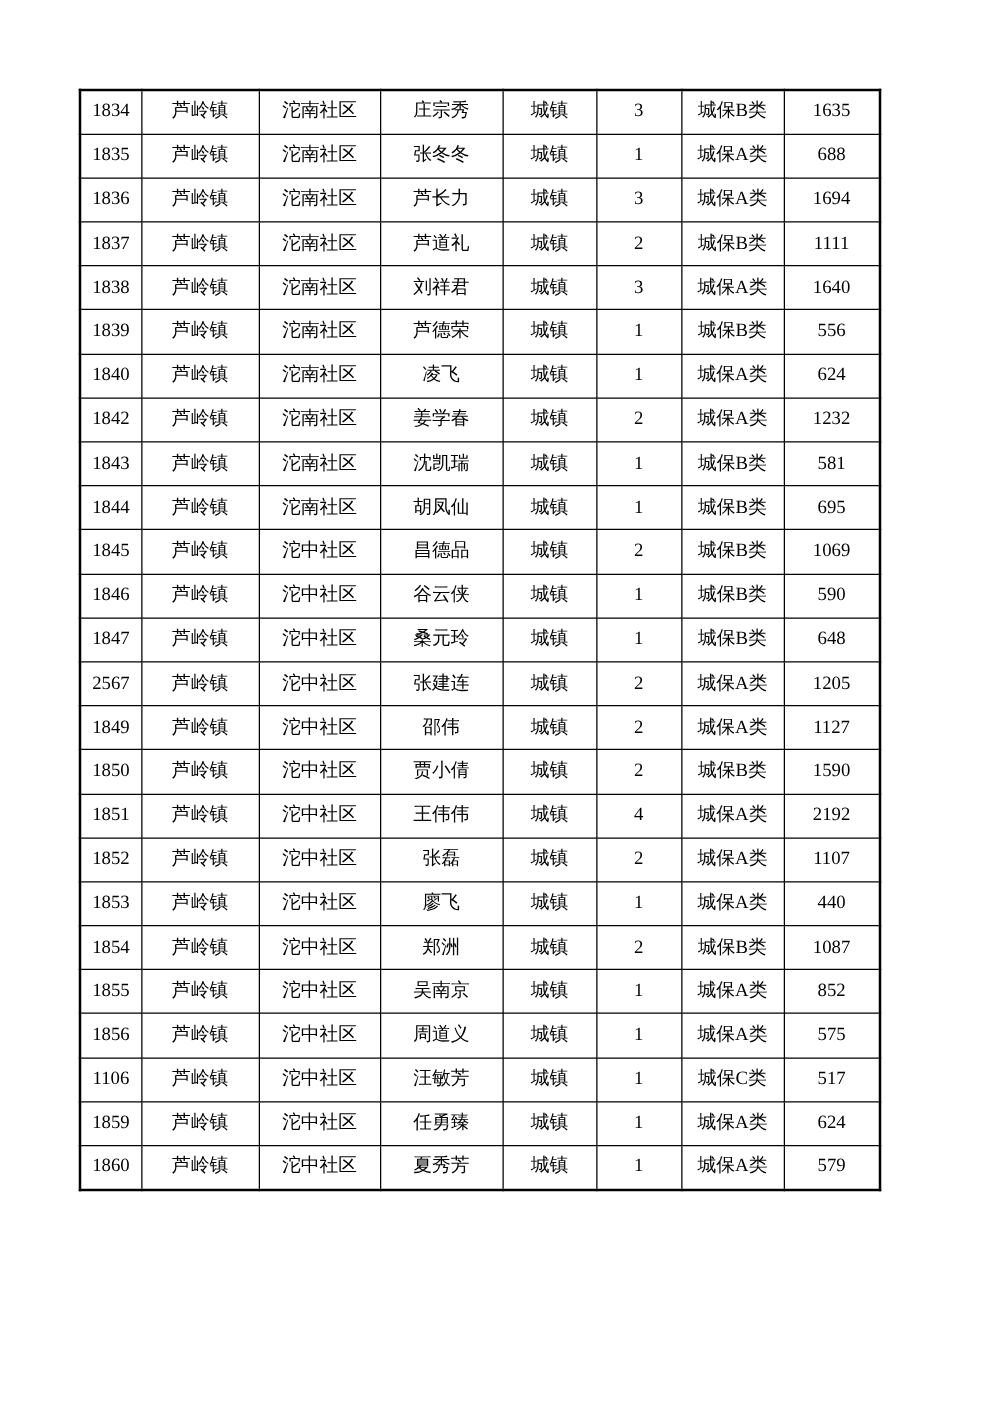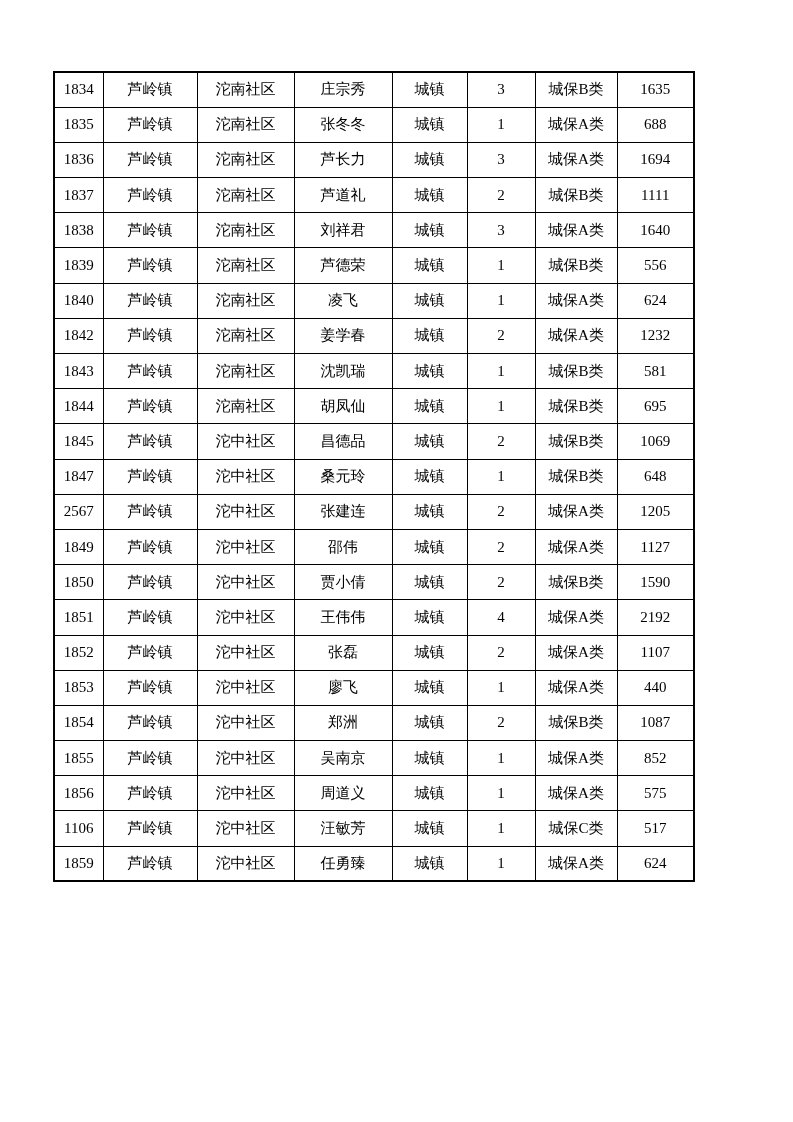--- a/index.html
+++ b/index.html
@@ -15,21 +15,21 @@
     color: #000000;
   }
   .page {
     position: absolute;
     left: 0; top: 0;
     width: 793px; height: 1122px;
     background: #ffffff;
   }
   table.data-table {
     position: absolute;
-    left: 53px;
+    left: 63px;
     top: 71px;
     width: 641px;
     border-collapse: collapse;
     table-layout: fixed;
     border: 2px solid #000000;
   }
   table.data-table td {
     border: 1px solid #000000;
     height: 35.2px;
     text-align: center;
@@ -168,20 +168,30 @@
           <td>1845</td>
           <td>芦岭镇</td>
           <td>沱中社区</td>
           <td>昌德品</td>
           <td>城镇</td>
           <td>2</td>
           <td>城保B类</td>
           <td>1069</td>
         </tr>
         <tr>
+          <td>1846</td>
+          <td>芦岭镇</td>
+          <td>沱中社区</td>
+          <td>谷云侠</td>
+          <td>城镇</td>
+          <td>1</td>
+          <td>城保B类</td>
+          <td>590</td>
+        </tr>
+        <tr>
           <td>1847</td>
           <td>芦岭镇</td>
           <td>沱中社区</td>
           <td>桑元玲</td>
           <td>城镇</td>
           <td>1</td>
           <td>城保B类</td>
           <td>648</td>
         </tr>
         <tr>
@@ -286,16 +296,26 @@
         </tr>
         <tr>
           <td>1859</td>
           <td>芦岭镇</td>
           <td>沱中社区</td>
           <td>任勇臻</td>
           <td>城镇</td>
           <td>1</td>
           <td>城保A类</td>
           <td>624</td>
+        </tr>
+        <tr>
+          <td>1860</td>
+          <td>芦岭镇</td>
+          <td>沱中社区</td>
+          <td>夏秀芳</td>
+          <td>城镇</td>
+          <td>1</td>
+          <td>城保A类</td>
+          <td>579</td>
         </tr>
       </tbody>
   </table>
 </div>
 
 </body></html>

